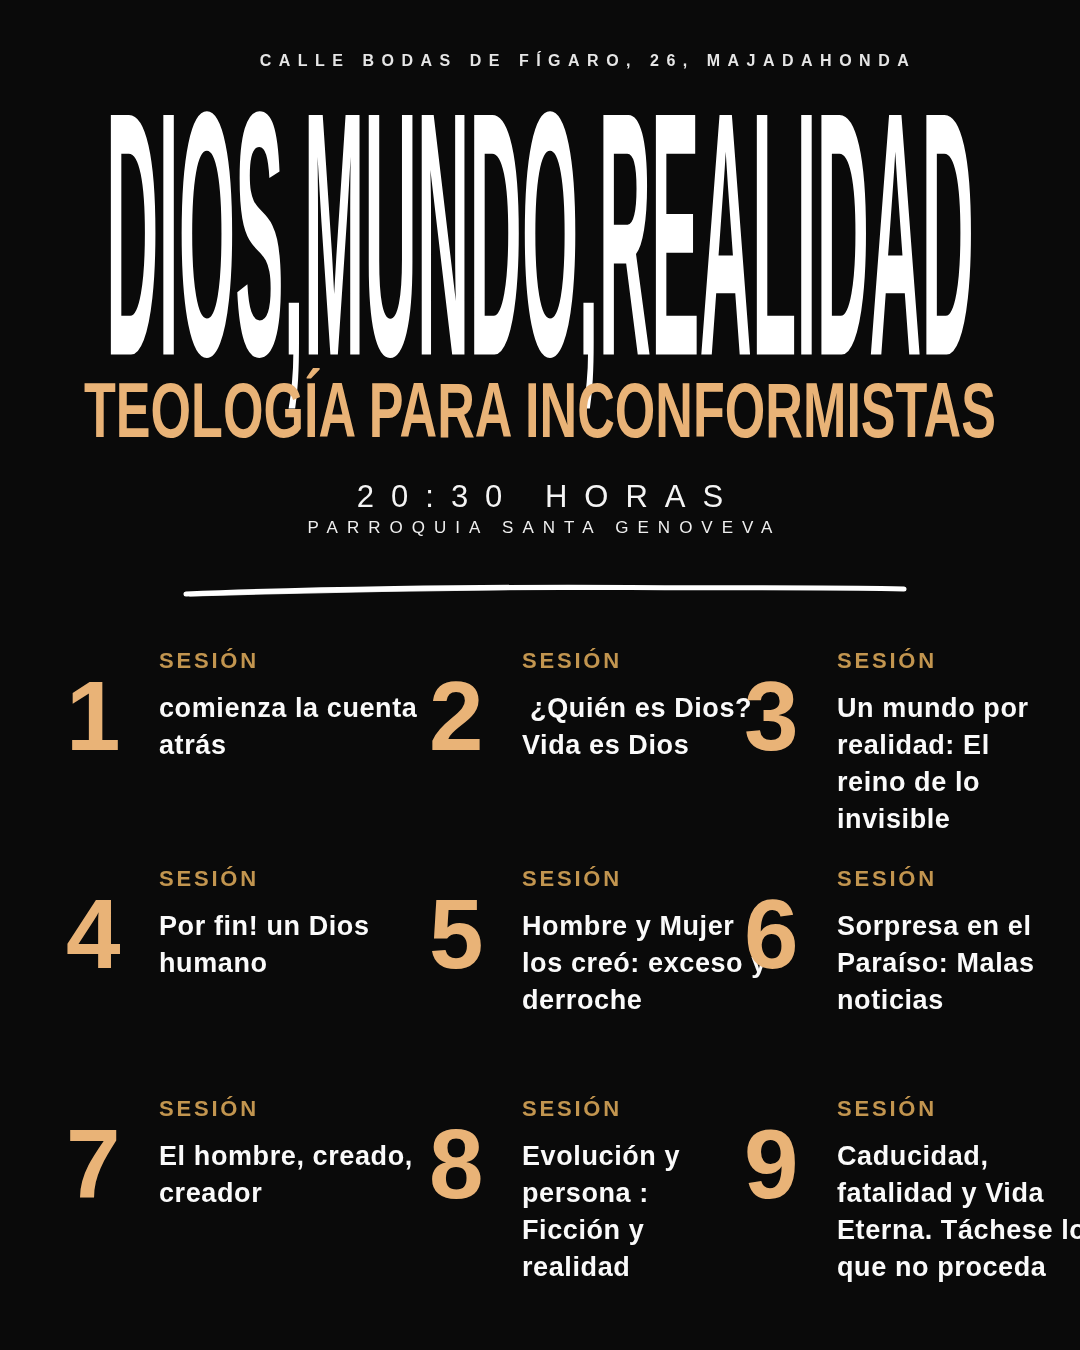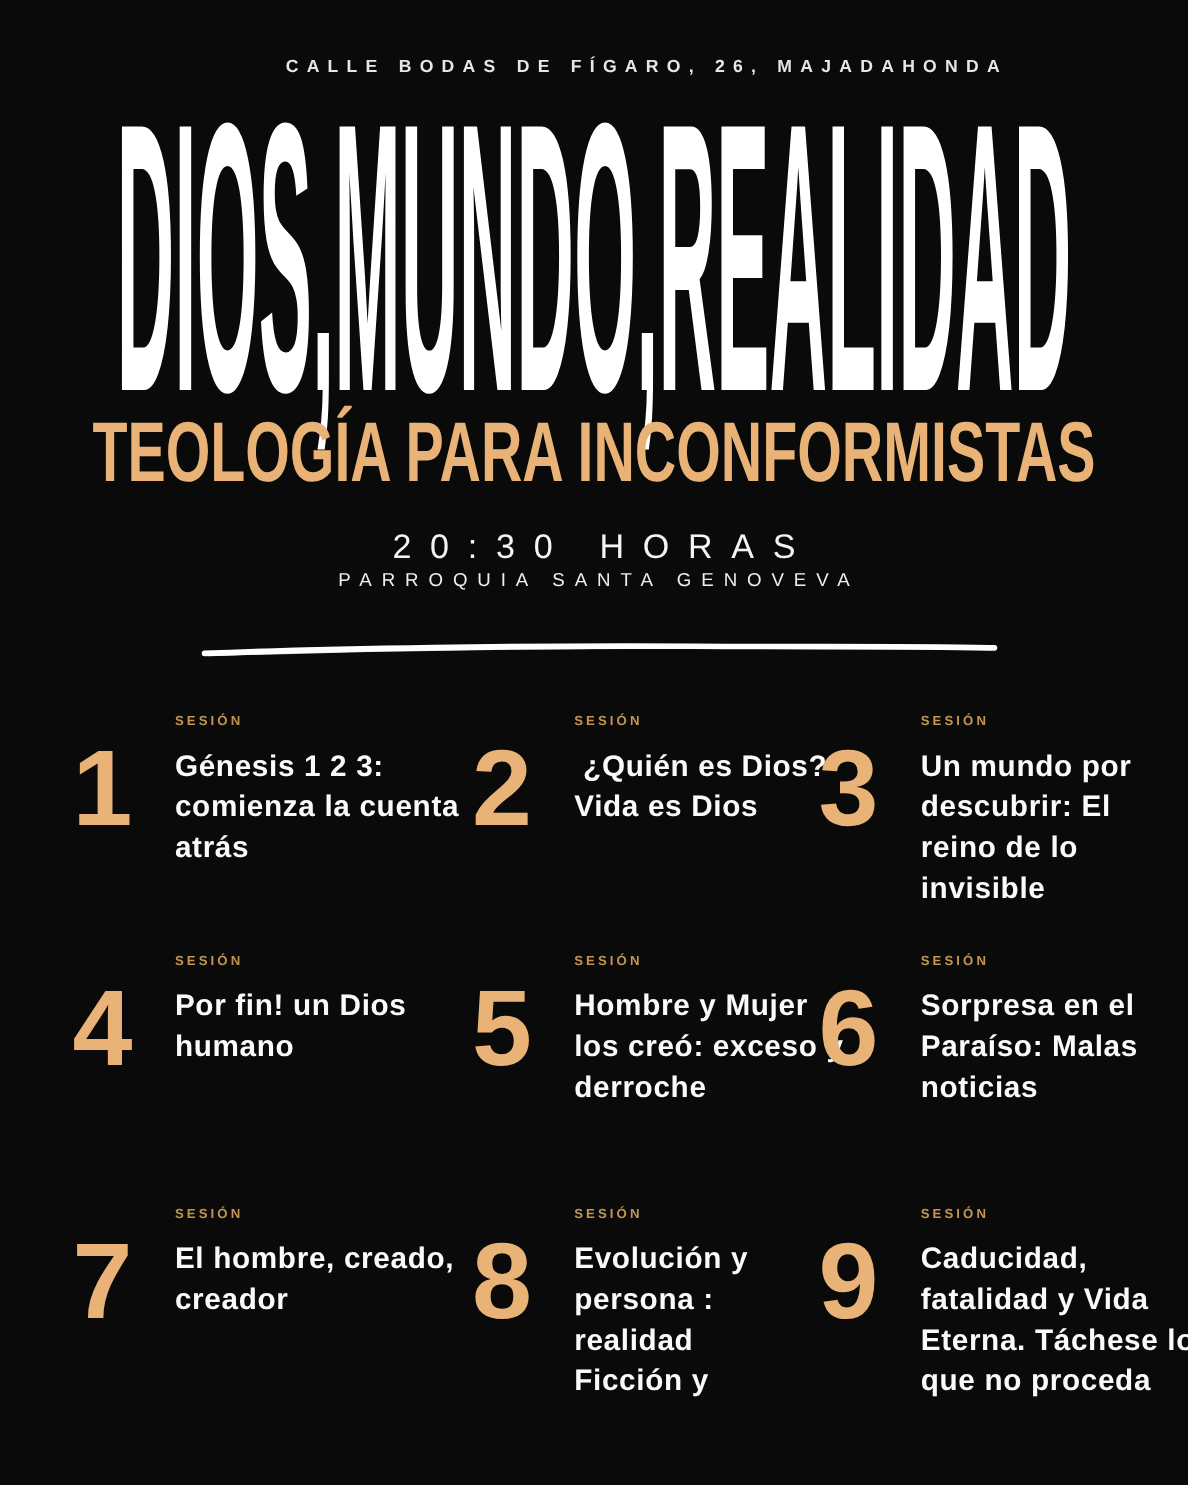--- a/index.html
+++ b/index.html
@@ -29,21 +29,21 @@
     position:absolute;top:645px;left:64px;width:1016px;
     display:grid;grid-template-columns:363px 315px 338px;grid-template-rows:218px 230px auto;
   }
   .card{display:flex;align-items:flex-start;}
   .num{
     flex:0 0 93px;color:var(--gold);font-size:98px;font-weight:700;
     line-height:1;margin-top:22px;padding-left:2px;letter-spacing:-2px;
   }
   .body{flex:1;min-width:0;}
   .label{
-    color:var(--gold-dark);font-size:12px;font-weight:700;letter-spacing:2.8px;
+    color:var(--gold-dark);font-size:22px;font-weight:700;letter-spacing:2.8px;
     padding-top:3px;
   }
   .title{margin-top:16px;color:var(--ink);font-size:27px;font-weight:700;letter-spacing:0.6px;}
   .title .tline{line-height:37px;white-space:pre;}
 </style>
 </head>
 <body>
 
 <div class="poster" style="background: rgb(10, 10, 10); --gold: #e9b377; --gold-dark: #c2954f; --ink: #fafafa;">
 
@@ -65,21 +65,20 @@
     <path d="M6 16 C 120 11.5, 300 8.5, 450 9.5 C 560 10.2, 660 9, 724 11" fill="none" stroke="#ffffff" stroke-width="5.2" stroke-linecap="round"></path>
     <path d="M10 17.5 C 150 13, 340 10, 500 10.8 C 600 11.2, 690 10, 722 11.5" fill="none" stroke="#ffffff" stroke-width="2.2" stroke-linecap="round" opacity="0.85"></path>
   </svg>
 
   <div class="sessions">
   <div class="card">
     <div class="num">1</div>
     <div class="body">
       <div class="label">SESIÓN</div>
       <div class="title">
-            <div class="tline">Génesis 1 2 3:</div>
             <div class="tline">comienza la cuenta</div>
             <div class="tline">atrás</div>
           </div>
     </div>
   </div>
 
   <div class="card">
     <div class="num">2</div>
     <div class="body">
       <div class="label">SESIÓN</div>
@@ -89,21 +88,21 @@
           </div>
     </div>
   </div>
 
   <div class="card">
     <div class="num">3</div>
     <div class="body">
       <div class="label">SESIÓN</div>
       <div class="title">
             <div class="tline">Un mundo por</div>
-            <div class="tline">descubrir: El</div>
+            <div class="tline">realidad: El</div>
             <div class="tline">reino de lo</div>
             <div class="tline">invisible</div>
           </div>
     </div>
   </div>
 
   <div class="card">
     <div class="num">4</div>
     <div class="body">
       <div class="label">SESIÓN</div>
@@ -149,22 +148,22 @@
     </div>
   </div>
 
   <div class="card">
     <div class="num">8</div>
     <div class="body">
       <div class="label">SESIÓN</div>
       <div class="title">
             <div class="tline">Evolución y</div>
             <div class="tline">persona :</div>
+            <div class="tline">Ficción y</div>
             <div class="tline">realidad</div>
-            <div class="tline">Ficción y</div>
           </div>
     </div>
   </div>
 
   <div class="card">
     <div class="num">9</div>
     <div class="body">
       <div class="label">SESIÓN</div>
       <div class="title">
             <div class="tline">Caducidad,</div>

